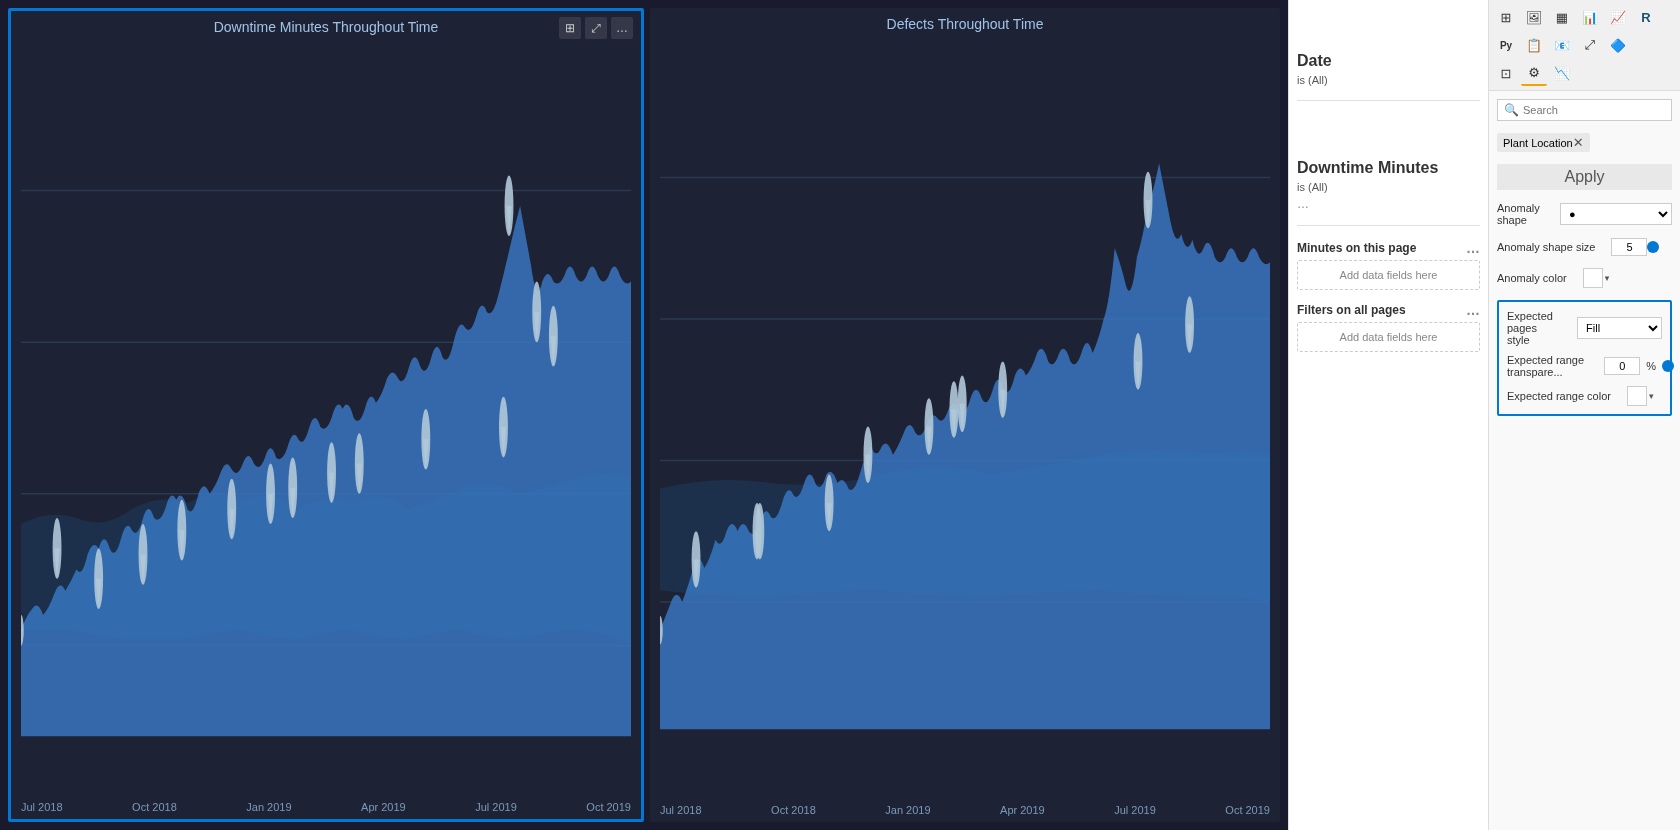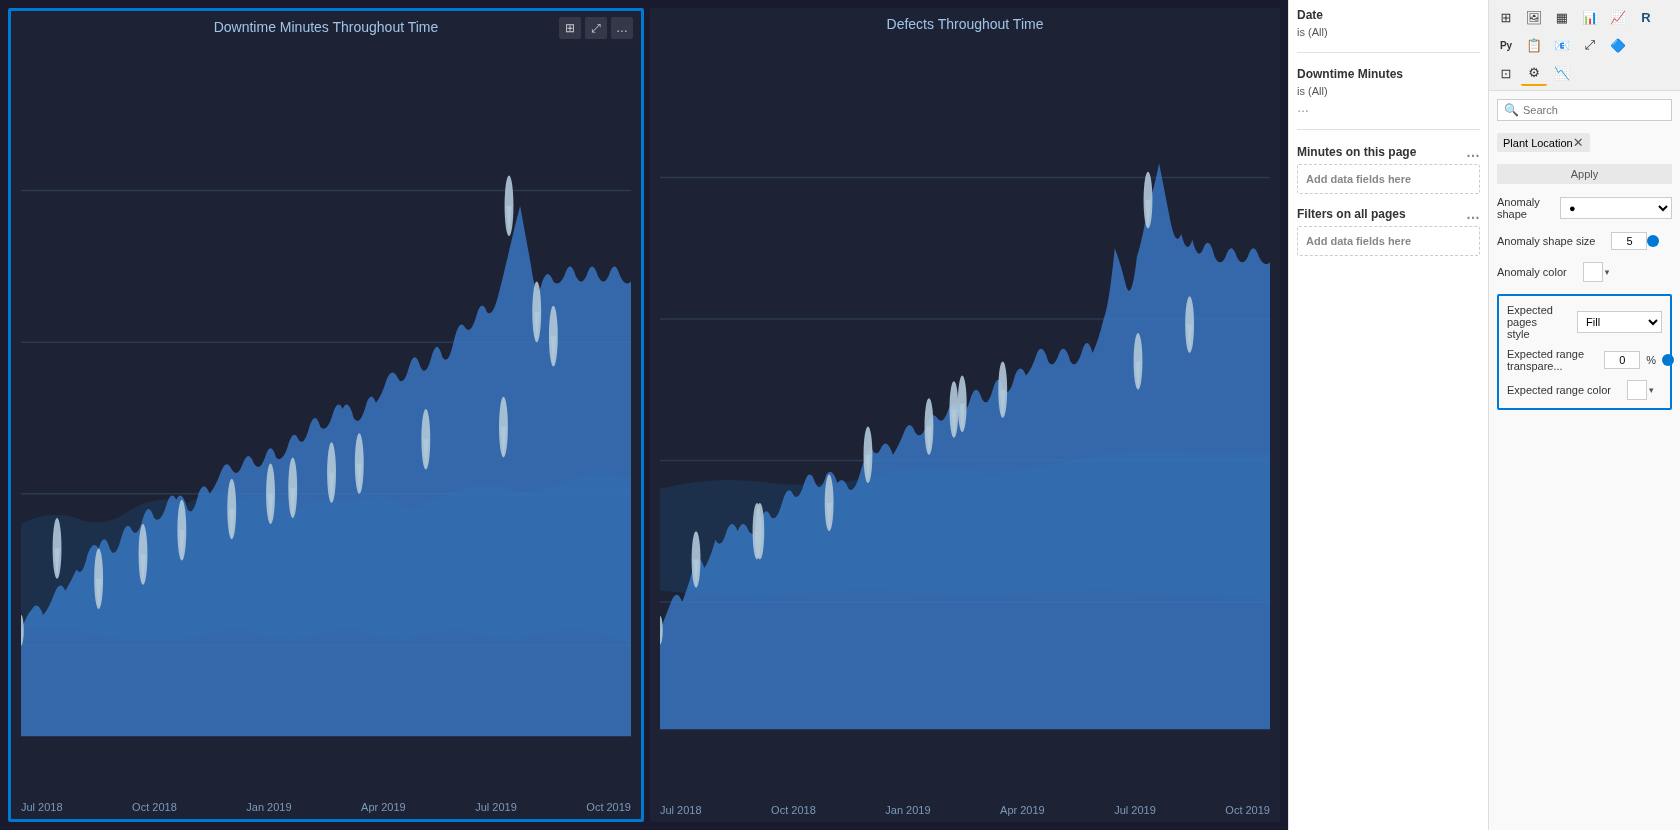--- a/index.html
+++ b/index.html
@@ -90,21 +90,22 @@
 
     .filter-section {
       display: flex;
       flex-direction: column;
       gap: 4px;
     }
 
     .filter-label {
       color: #333;
       font-weight: 600;
-      font-size: 12px;
+      font-size: 16px;
+      margin-top: 44px;
     }
 
     .filter-value {
       color: #555;
       font-size: 11px;
     }
 
     .filter-separator {
       border: none;
       border-top: 1px solid #e0e0e0;
@@ -121,26 +122,25 @@
     }
 
     .filter-section-title span.dots {
       color: #888;
       font-size: 14px;
     }
 
     .add-fields-box {
       border: 1px dashed #ccc;
       padding: 8px;
-      text-align: left;
+      text-align: center;
       color: #888;
       font-size: 11px;
       border-radius: 2px;
       cursor: pointer;
-      font-weight: bold;
     }
 
     
     .right-panel {
       width: 192px;
       background: #f9f9f9;
       border-left: 1px solid #ddd;
       display: flex;
       flex-direction: column;
       overflow-y: auto;
@@ -215,21 +215,21 @@
       cursor: pointer;
       color: #555;
       font-size: 13px;
       line-height: 1;
     }
 
     .apply-btn {
       background: #e8e8e8;
       border: none;
       padding: 4px 8px;
-      font-size: 11px;
+      font-size: 16px;
       cursor: pointer;
       color: #555;
     }
 
     .property-section {
       display: flex;
       gap: 16px;
       align-items: center;
     }
 

